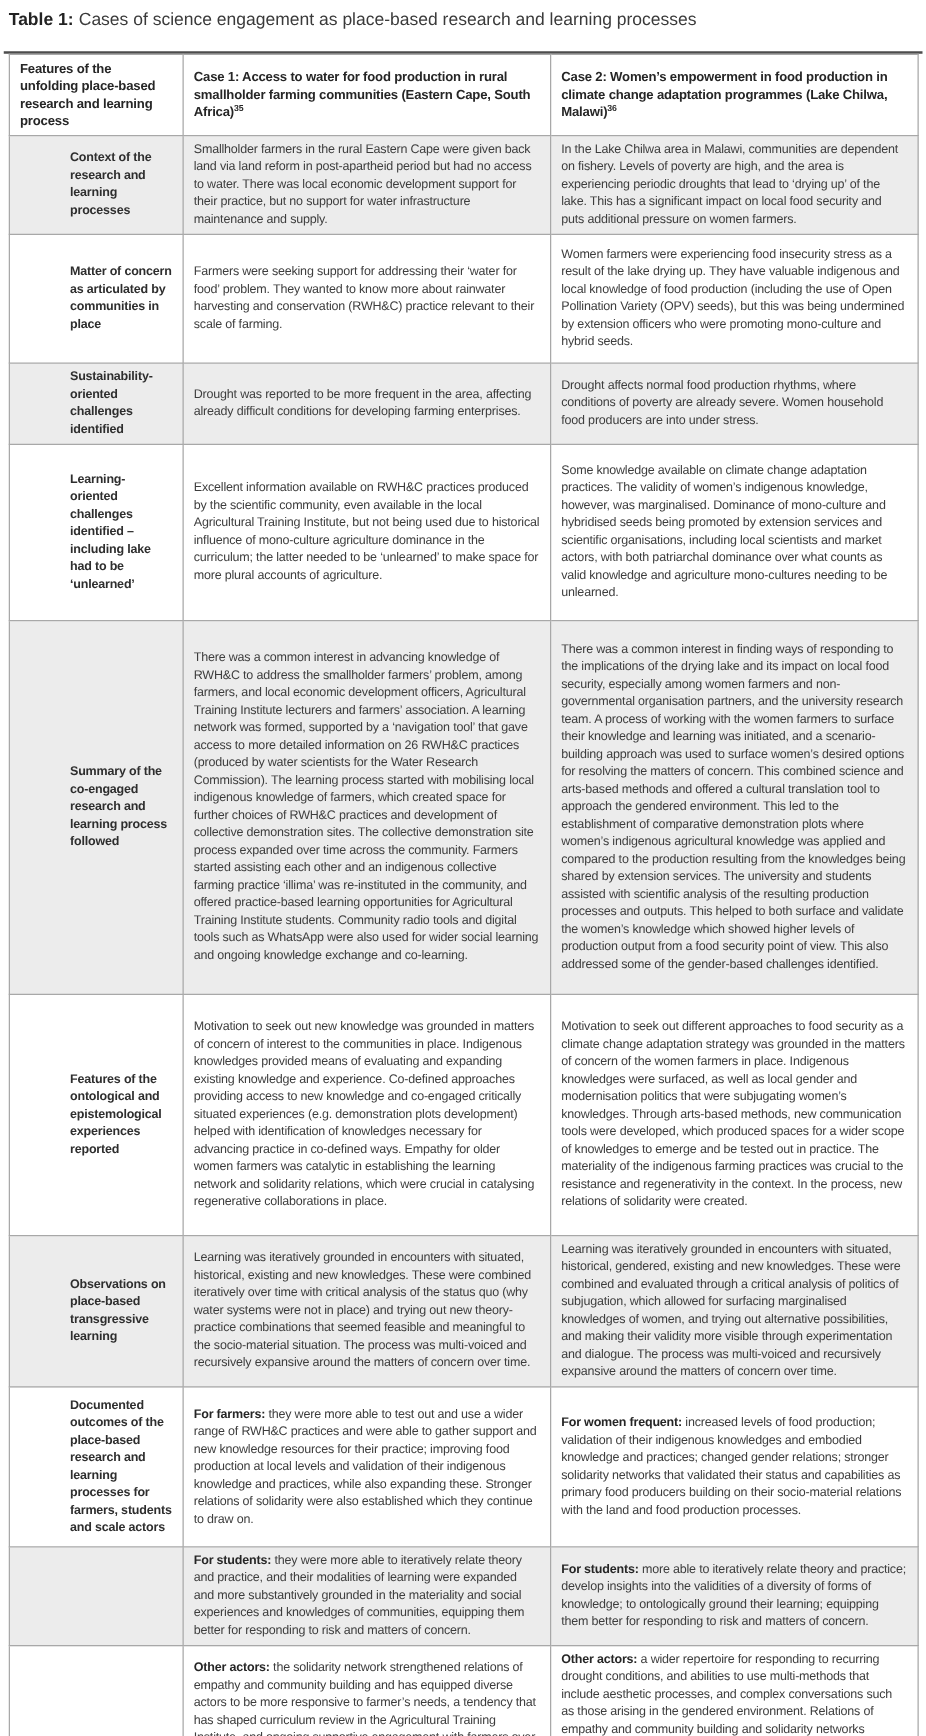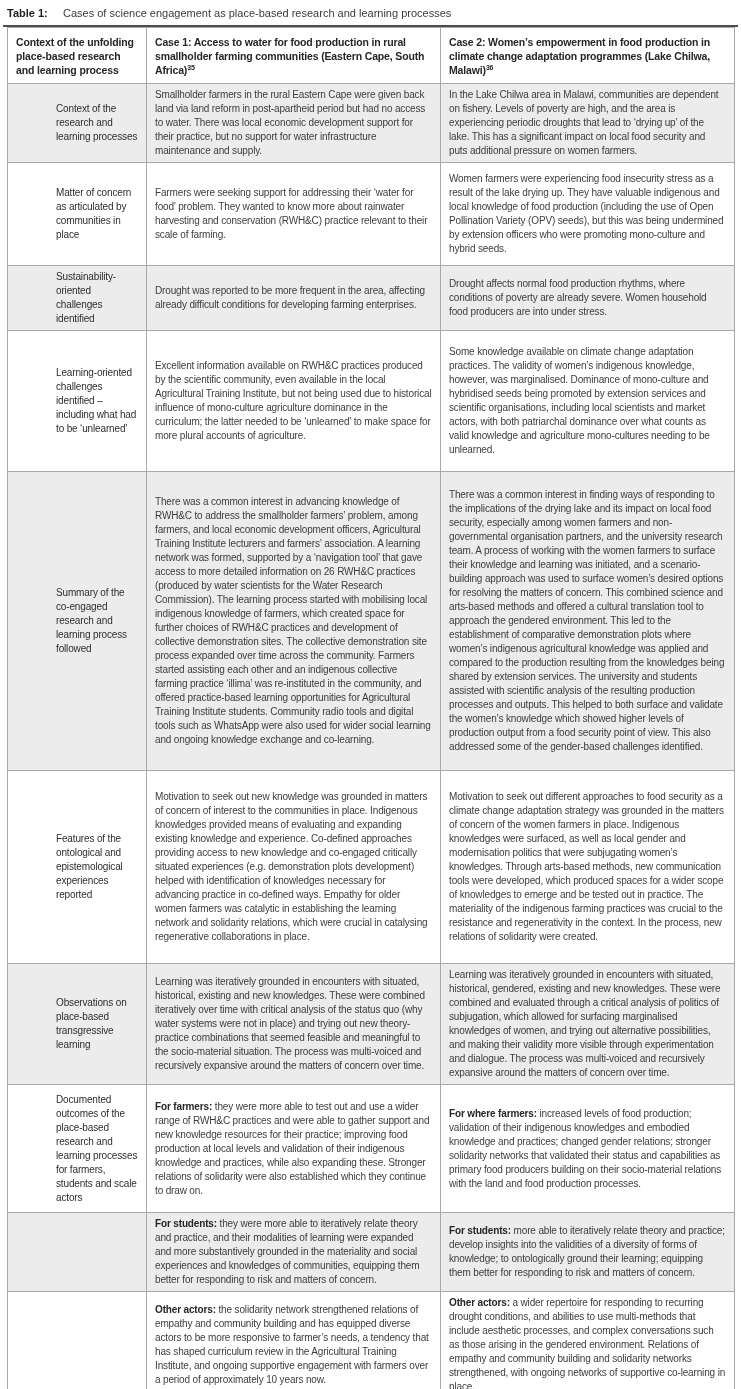--- a/index.html
+++ b/index.html
@@ -1,25 +1,25 @@
 <!DOCTYPE html>
 <html><head>
 <meta charset="utf-8">
 <style>
   html,body{margin:0;padding:0;background:#fff;}
   .page{width:741px;font-family:"Liberation Sans",sans-serif;color:#3d3d3d;}
-  .caption{padding:7px 7px 6px 7px;font-size:11px;color:#3a3a3a;border-radius:11px;}
+  .caption{padding:7px 7px 18px 7px;font-size:14px;color:#3a3a3a;border-radius:11px;}
   .caption .cap-label{font-weight:bold;color:#222;display:inline-block;min-width:56px;}
   .rule{height:2px;background:#4c4c4c;margin:0 3px;}
   table{border-collapse:collapse;table-layout:fixed;width:727px;margin:0 0 0 7px;}
   col.c1{width:139px;}col.c2{width:294px;}col.c3{width:294px;}
   td,th{border:1px solid #a8a8a8;padding:4px 8px;vertical-align:middle;
         font-size:10px;letter-spacing:-0.15px;line-height:14px;text-align:left;}
   th{font-weight:bold;color:#262626;font-size:10.5px;line-height:14px;background:#fff;}
-  td.label{font-weight:normal;color:#2e2e2e;padding-left:48px;}
+  td.label{font-weight:bold;color:#2e2e2e;padding-left:48px;}
   tr.shade td{background:#ececec;margin-left:34px;}
   sup{font-size:7px;line-height:0;}
   p{margin:0;}
   strong{color:#262626;}
 </style>
 </head>
 <body>
 
 <div class="page">
 
@@ -31,21 +31,21 @@
 
   <table>
     <colgroup>
         <col class="c1">
         <col class="c2">
         <col class="c3">
       </colgroup>
 
     <tbody>
         <tr style="height:56px">
-      <th>Context of the unfolding place-based research and learning process</th>
+      <th>Features of the unfolding place-based research and learning process</th>
       <th><span>Case 1: Access to water for food production in rural smallholder farming communities (Eastern Cape, South Africa)</span><sup>35</sup></th>
       <th><span>Case 2: Women’s empowerment in food production in climate change adaptation programmes (Lake Chilwa, Malawi)</span><sup>36</sup></th>
     </tr>
 
     <tr class="shade" style="height:77px">
       <td class="label">Context of the research and learning processes</td>
       <td>Smallholder farmers in the rural Eastern Cape were given back land via land reform in post-apartheid period but had no access to water. There was local economic development support for their practice, but no support for water infrastructure maintenance and supply.</td>
       <td>In the Lake Chilwa area in Malawi, communities are dependent on fishery. Levels of poverty are high, and the area is experiencing periodic droughts that lead to ‘drying up’ of the lake. This has a significant impact on local food security and puts additional pressure on women farmers.</td>
     </tr>
 
@@ -55,21 +55,21 @@
       <td>Women farmers were experiencing food insecurity stress as a result of the lake drying up. They have valuable indigenous and local knowledge of food production (including the use of Open Pollination Variety (OPV) seeds), but this was being undermined by extension officers who were promoting mono-culture and hybrid seeds.</td>
     </tr>
 
     <tr class="shade" style="height:59px">
       <td class="label">Sustainability-oriented challenges identified</td>
       <td>Drought was reported to be more frequent in the area, affecting already difficult conditions for developing farming enterprises.</td>
       <td>Drought affects normal food production rhythms, where conditions of poverty are already severe. Women household food producers are into under stress.</td>
     </tr>
 
     <tr style="height:141px">
-      <td class="label">Learning-oriented challenges identified – including what had to be ‘unlearned’</td>
+      <td class="label">Learning-oriented challenges identified – including lake had to be ‘unlearned’</td>
       <td>Excellent information available on RWH&amp;C practices produced by the scientific community, even available in the local Agricultural Training Institute, but not being used due to historical influence of mono-culture agriculture dominance in the curriculum; the latter needed to be ‘unlearned’ to make space for more plural accounts of agriculture.</td>
       <td>Some knowledge available on climate change adaptation practices. The validity of women’s indigenous knowledge, however, was marginalised. Dominance of mono-culture and hybridised seeds being promoted by extension services and scientific organisations, including local scientists and market actors, with both patriarchal dominance over what counts as valid knowledge and agriculture mono-cultures needing to be unlearned.</td>
     </tr>
 
     <tr class="shade" style="height:299px">
       <td class="label">Summary of the co-engaged research and learning process followed</td>
       <td>There was a common interest in advancing knowledge of RWH&amp;C to address the smallholder farmers’ problem, among farmers, and local economic development officers, Agricultural Training Institute lecturers and farmers’ association. A learning network was formed, supported by a ‘navigation tool’ that gave access to more detailed information on 26 RWH&amp;C practices (produced by water scientists for the Water Research Commission). The learning process started with mobilising local indigenous knowledge of farmers, which created space for further choices of RWH&amp;C practices and development of collective demonstration sites. The collective demonstration site process expanded over time across the community. Farmers started assisting each other and an indigenous collective farming practice ‘illima’ was re-instituted in the community, and offered practice-based learning opportunities for Agricultural Training Institute students. Community radio tools and digital tools such as WhatsApp were also used for wider social learning and ongoing knowledge exchange and co-learning.</td>
       <td>There was a common interest in finding ways of responding to the implications of the drying lake and its impact on local food security, especially among women farmers and non-governmental organisation partners, and the university research team. A process of working with the women farmers to surface their knowledge and learning was initiated, and a scenario-building approach was used to surface women’s desired options for resolving the matters of concern. This combined science and arts-based methods and offered a cultural translation tool to approach the gendered environment. This led to the establishment of comparative demonstration plots where women’s indigenous agricultural knowledge was applied and compared to the production resulting from the knowledges being shared by extension services. The university and students assisted with scientific analysis of the resulting production processes and outputs. This helped to both surface and validate the women’s knowledge which showed higher levels of production output from a food security point of view. This also addressed some of the gender-based challenges identified.</td>
     </tr>
 
@@ -84,21 +84,21 @@
       <td>Learning was iteratively grounded in encounters with situated, historical, existing and new knowledges. These were combined iteratively over time with critical analysis of the status quo (why water systems were not in place) and trying out new theory-practice combinations that seemed feasible and meaningful to the socio-material situation. The process was multi-voiced and recursively expansive around the matters of concern over time.</td>
       <td>Learning was iteratively grounded in encounters with situated, historical, gendered, existing and new knowledges. These were combined and evaluated through a critical analysis of politics of subjugation, which allowed for surfacing marginalised knowledges of women, and trying out alternative possibilities, and making their validity more visible through experimentation and dialogue. The process was multi-voiced and recursively expansive around the matters of concern over time.</td>
     </tr>
 
     <tr style="height:128px">
       <td class="label">Documented outcomes of the place-based research and learning processes for farmers, students and scale actors</td>
       <td>
             <p><strong>For farmers:</strong> <span>they were more able to test out and use a wider range of RWH&amp;C practices and were able to gather support and new knowledge resources for their practice; improving food production at local levels and validation of their indigenous knowledge and practices, while also expanding these. Stronger relations of solidarity were also established which they continue to draw on.</span></p>
           </td>
       <td>
-            <p><strong>For where farmers:</strong> <span>increased levels of food production; validation of their indigenous knowledges and embodied knowledge and practices; changed gender relations; stronger solidarity networks that validated their status and capabilities as primary food producers building on their socio-material relations with the land and food production processes.</span></p>
+            <p><strong>For women frequent:</strong> <span>increased levels of food production; validation of their indigenous knowledges and embodied knowledge and practices; changed gender relations; stronger solidarity networks that validated their status and capabilities as primary food producers building on their socio-material relations with the land and food production processes.</span></p>
           </td>
     </tr>
 
     <tr class="shade" style="height:72px">
       <td class="label"></td>
       <td>
             <p><strong>For students:</strong> <span>they were more able to iteratively relate theory and practice, and their modalities of learning were expanded and more substantively grounded in the materiality and social experiences and knowledges of communities, equipping them better for responding to risk and matters of concern.</span></p>
           </td>
       <td>
             <p><strong>For students:</strong> <span>more able to iteratively relate theory and practice; develop insights into the validities of a diversity of forms of knowledge; to ontologically ground their learning; equipping them better for responding to risk and matters of concern.</span></p>

